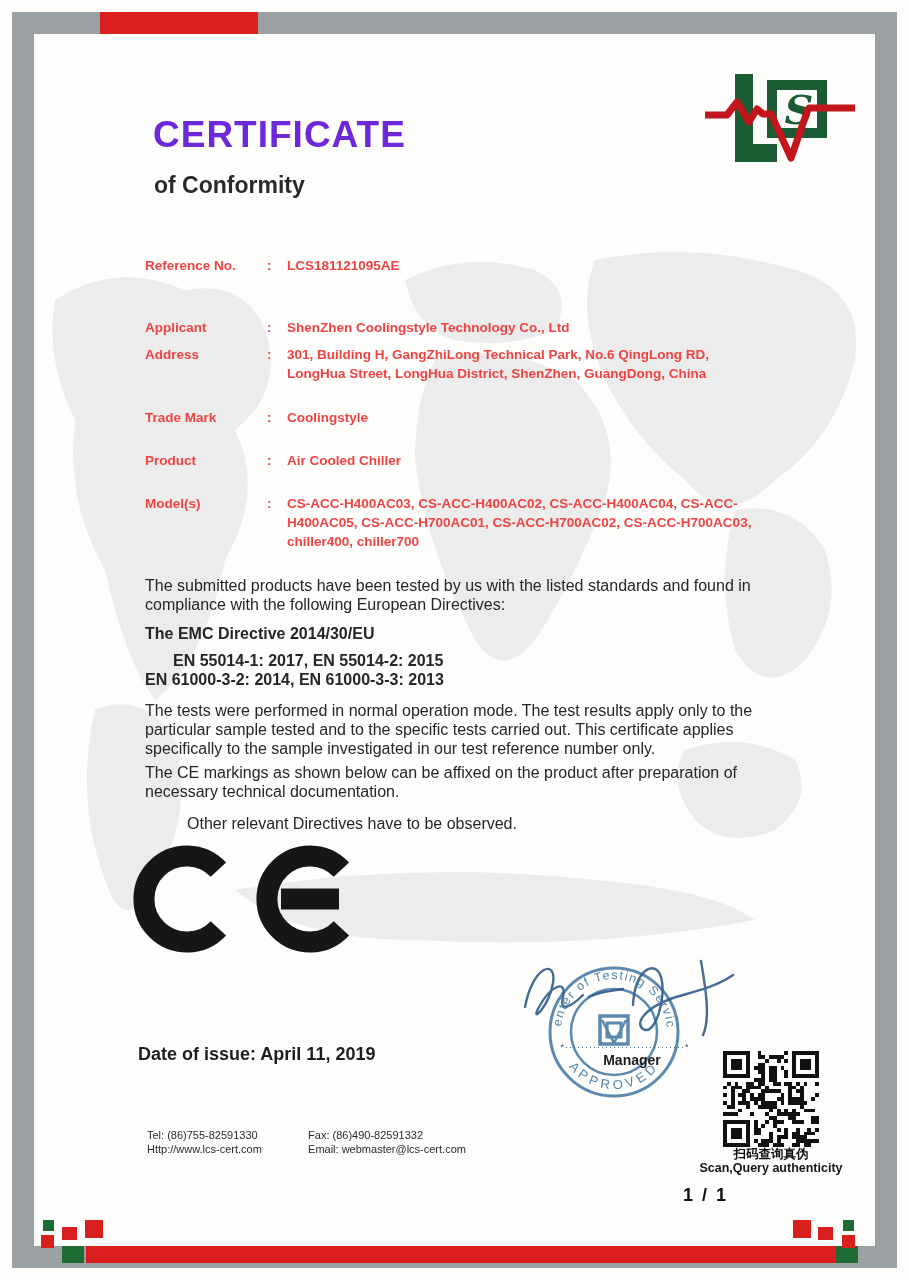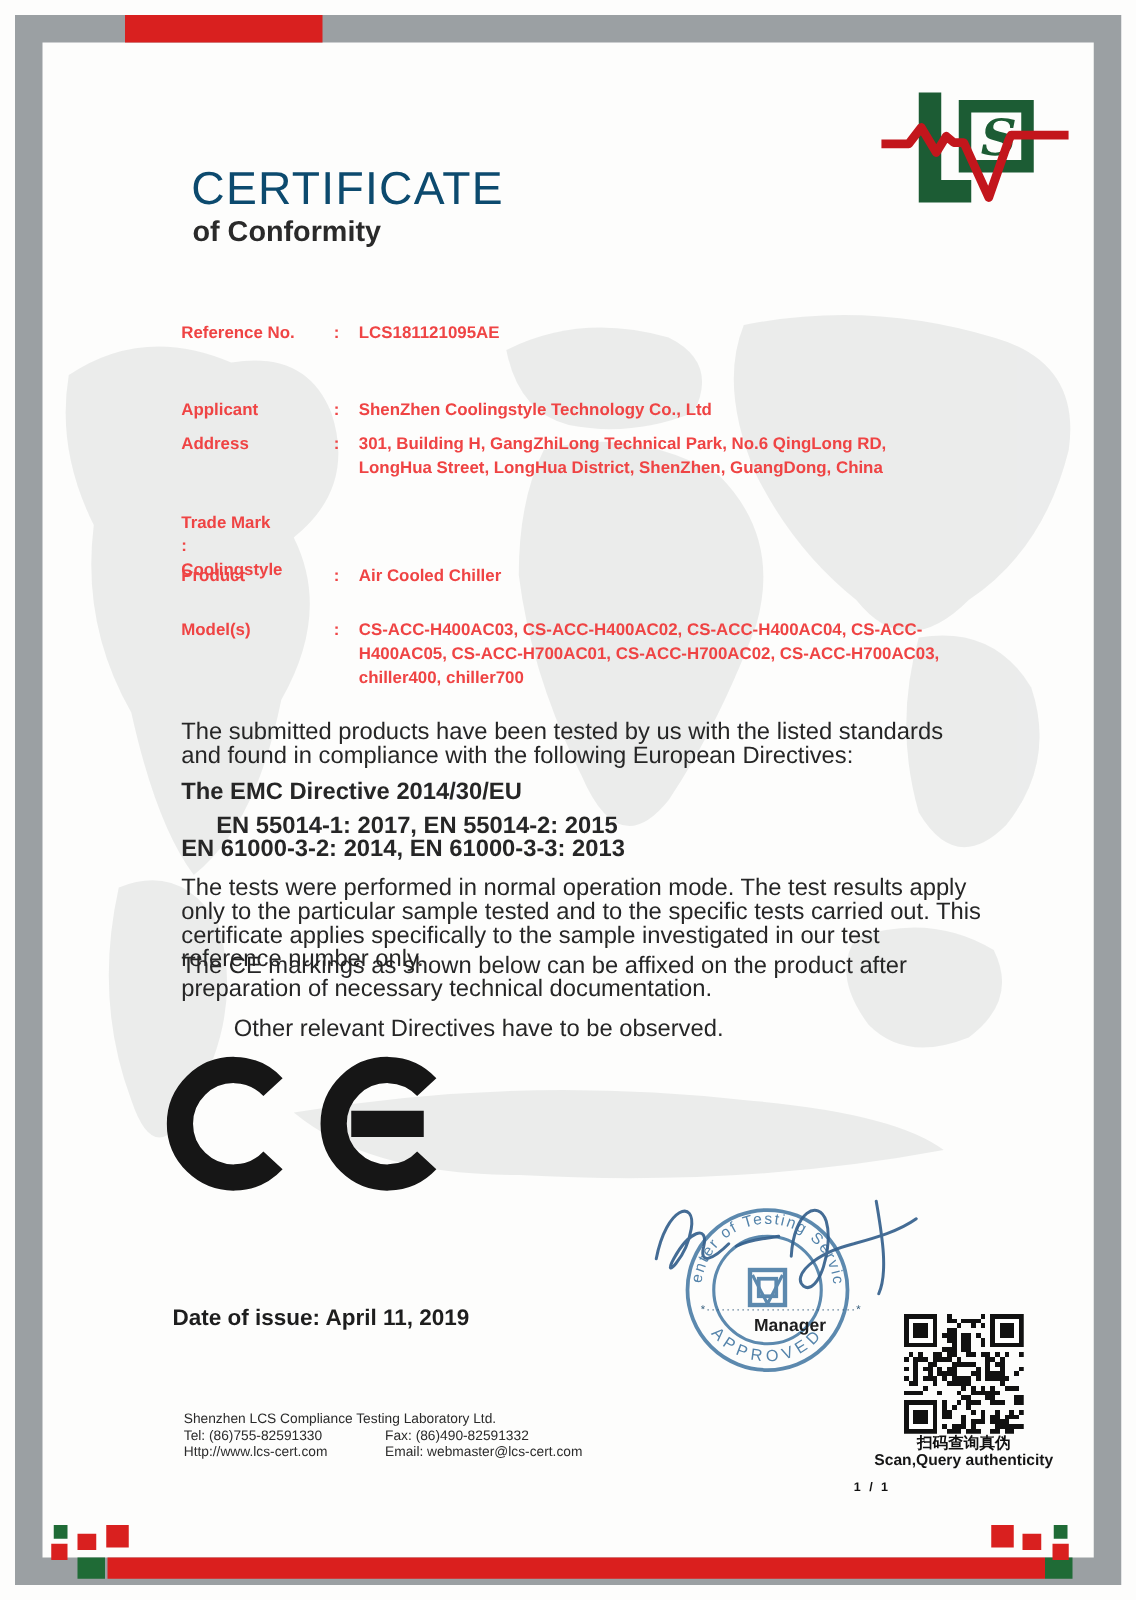--- a/index.html
+++ b/index.html
@@ -11,44 +11,44 @@
   
   .frame{left:12px;top:12px;width:841px;height:1212px;border:22px solid #9ba0a3;}
   .redtop{left:100px;top:12px;width:158px;height:22px;background:#d9201f;}
   .redbar{left:86px;top:1246px;width:750px;height:17px;background:#da1f1e;}
   .sq{position:absolute;}
   
   .map{left:35px;top:240px;width:840px;height:740px;opacity:.6;}
   
   .logo{left:705px;top:62px;width:150px;height:115px;}
   
-  .title{left:153px;top:130px;font-size:37px;font-weight:normal;letter-spacing:1px;color:#0c4a6e;}
+  .title{left:153px;top:114px;font-size:37px;font-weight:bold;letter-spacing:1px;color:#6d28d9;}
   .subtitle{left:154px;top:172px;font-size:23px;font-weight:bold;color:#2a2a2a;}
   
   .frow{position:absolute;left:145px;display:flex;font-size:13.5px;font-weight:bold;line-height:19px;color:#ef4444;}
   .flabel{width:122px;flex:none;}
   .fcolon{width:20px;flex:none;}
   .fvalue{width:482px;}
   
-  .para{position:absolute;left:145px;width:642px;font-size:19px;line-height:19px;color:#262626;}
+  .para{position:absolute;left:145px;width:642px;font-size:16px;line-height:19px;color:#262626;}
   .bold{font-weight:bold;}
   
   .ce{left:133px;top:842px;width:235px;height:115px;}
   .date{left:138px;top:1044px;font-size:18px;font-weight:bold;color:#1e1e1e;}
   
   .stamp{left:512px;top:950px;width:230px;height:170px;}
   .stamp text{font-family:"Liberation Sans",sans-serif;}
   .sig{left:505px;top:945px;width:250px;height:125px;}
   .dotline{left:558px;top:1042px;width:134px;text-align:center;font-size:9px;letter-spacing:1px;color:#2f5878;}
   .manager{left:582px;top:1052px;width:100px;text-align:center;font-size:14px;font-weight:600;color:#1c1c1c;}
   
   .qr{left:723px;top:1051px;width:96px;height:96px;}
   .qr-zh{left:705px;top:1146px;width:132px;text-align:center;font-size:12.5px;font-weight:bold;color:#111;}
   .qr-en{left:690px;top:1161px;width:162px;text-align:center;font-size:12.5px;font-weight:bold;color:#161616;}
-  .pageno{left:683px;top:1185px;font-size:10px;font-weight:bold;letter-spacing:2px;color:#111;}
+  .pageno{left:683px;top:1185px;font-size:18px;font-weight:bold;letter-spacing:2px;color:#111;}
   
   .footer{left:147px;top:1129px;width:545px;font-size:11px;line-height:13.5px;color:#2b2b2b;}
   .footer .cols span{display:inline-block;}
   .footer .c1{width:158px;}
 </style>
 </head>
 <body>
 
 <svg class="abs map" viewBox="0 0 840 740" aria-hidden="true">
   <g fill="#e0e2e1">
@@ -95,21 +95,21 @@
 <div class="frow" style="top:318px;">
   <div class="flabel">Applicant</div>
   <div class="fcolon">:</div>
   <div class="fvalue">ShenZhen Coolingstyle Technology Co., Ltd</div>
 </div>
 <div class="frow" style="top:345px;">
   <div class="flabel">Address</div>
   <div class="fcolon">:</div>
   <div class="fvalue">301, Building H, GangZhiLong Technical Park, No.6 QingLong RD, LongHua Street, LongHua District, ShenZhen, GuangDong, China</div>
 </div>
-<div class="frow" style="top:408px;flex-direction:column;">
+<div class="frow" style="top:408px;">
   <div class="flabel">Trade Mark</div>
   <div class="fcolon">:</div>
   <div class="fvalue">Coolingstyle</div>
 </div>
 <div class="frow" style="top:451px;">
   <div class="flabel">Product</div>
   <div class="fcolon">:</div>
   <div class="fvalue">Air Cooled Chiller</div>
 </div>
 <div class="frow" style="top:494px;">
@@ -379,21 +379,20 @@
       <rect x="20" y="2" width="3" height="3" fill="#111"></rect>
       <rect x="0" y="18" width="7" height="7"></rect>
       <rect x="1" y="19" width="5" height="5" fill="#fff"></rect>
       <rect x="2" y="20" width="3" height="3" fill="#111"></rect>
     </svg></div>
 <div class="abs qr-zh">扫码查询真伪</div>
 <div class="abs qr-en">Scan,Query authenticity</div>
 <div class="abs pageno">1 / 1</div>
 
 <div class="abs footer">
-  <div>Shenzhen LCS Compliance Testing Laboratory Ltd.</div>
   <div class="cols">
     <span class="c1">Tel: (86)755-82591330</span>
     <span>Fax: (86)490-82591332</span>
   </div>
   <div class="cols">
     <span class="c1">Http://www.lcs-cert.com</span>
     <span>Email: webmaster@lcs-cert.com</span>
   </div>
 </div>
 

